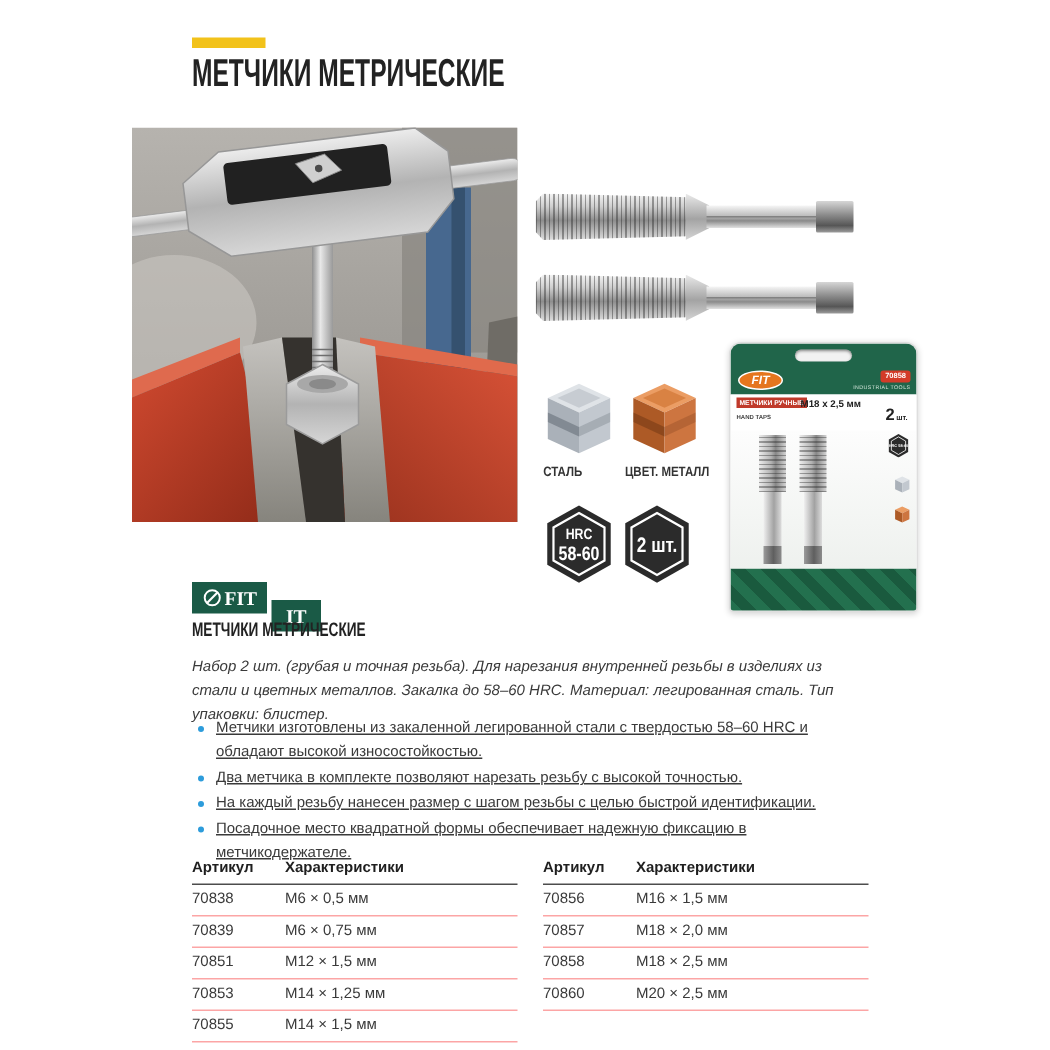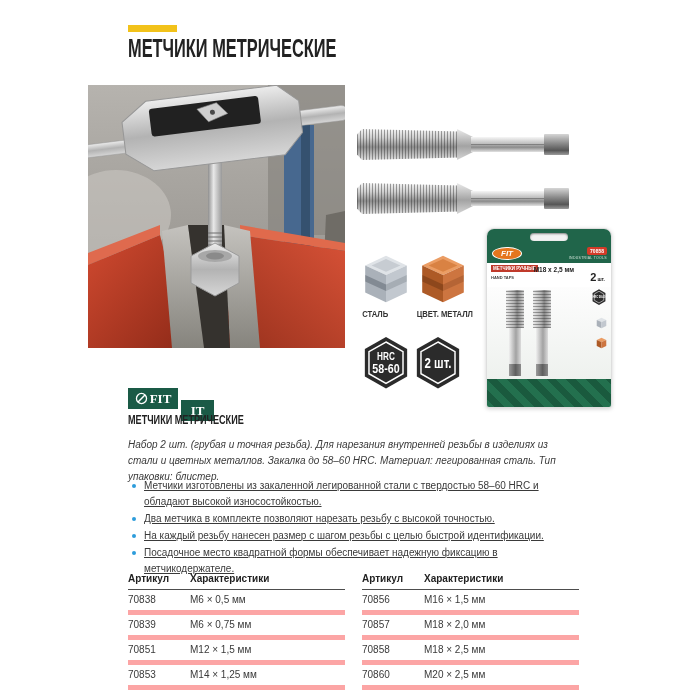--- a/index.html
+++ b/index.html
@@ -106,21 +106,21 @@
   .features li { display:flex; font-size:10px; line-height:16px; color:#3a3a3a; margin-bottom:1px;text-decoration:underline; }
   .bullet { flex:none; width:4px; height:4px; border-radius:50%; background:#2d9cdb; margin:6px 8px 0 4px; }
 
   
   .spec-table { position:absolute; top:570px; }
   .spec-table-left { left:128px; width:217px; }
   .spec-table-right { left:362px; width:217px; }
   table { width:100%; border-collapse:collapse; table-layout:fixed; }
   th { text-align:left; font-size:10px; font-weight:700; color:#1f1f1f; padding:3px 0 5px;
       border-bottom:1.5px solid #4d4d4d; }
-  td { font-size:10px; color:#3a3a3a; padding:4px 0 5px; border-bottom:5px solid #fca5a5; }
+  td { font-size:10px; color:#3a3a3a; padding:4px 0 5px; border-bottom:1px solid #fca5a5; }
 </style>
 </head>
 <body>
 
 <div class="page">
 
   <div class="accent-bar"></div>
   <h1 class="title">МЕТЧИКИ МЕТРИЧЕСКИЕ</h1>
 
   <svg class="photo" viewBox="0 0 257 263" xmlns="http://www.w3.org/2000/svg">
@@ -358,20 +358,24 @@
             <td>M6 × 0,75 мм</td>
           </tr>
         <tr>
             <td>70851</td>
             <td>M12 × 1,5 мм</td>
           </tr>
         <tr>
             <td>70853</td>
             <td>M14 × 1,25 мм</td>
           </tr>
+        <tr>
+            <td>70855</td>
+            <td>M14 × 1,5 мм</td>
+          </tr>
       </tbody>
     </table>
   </div>
 
   <div class="spec-table spec-table-right">
     <table>
       <colgroup>
           <col style="width:62px">
           <col>
         </colgroup>

